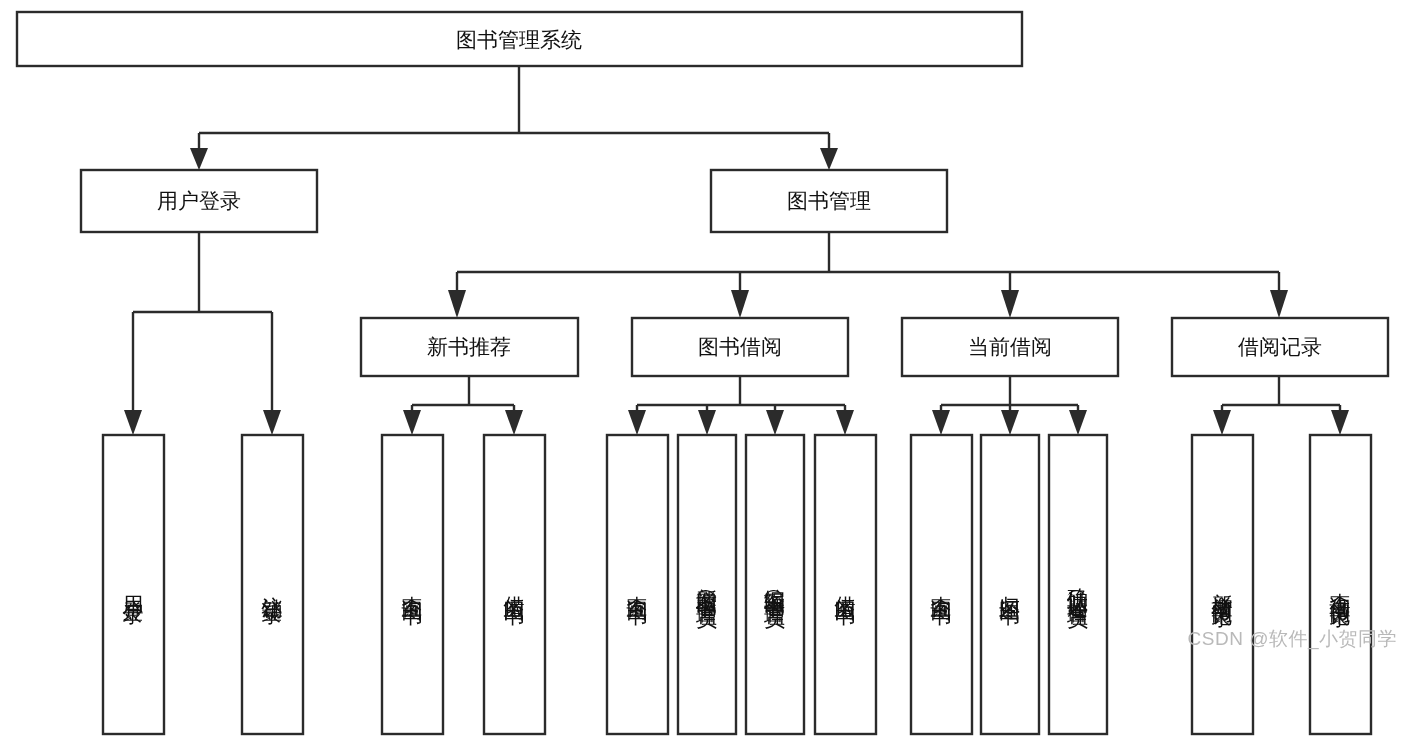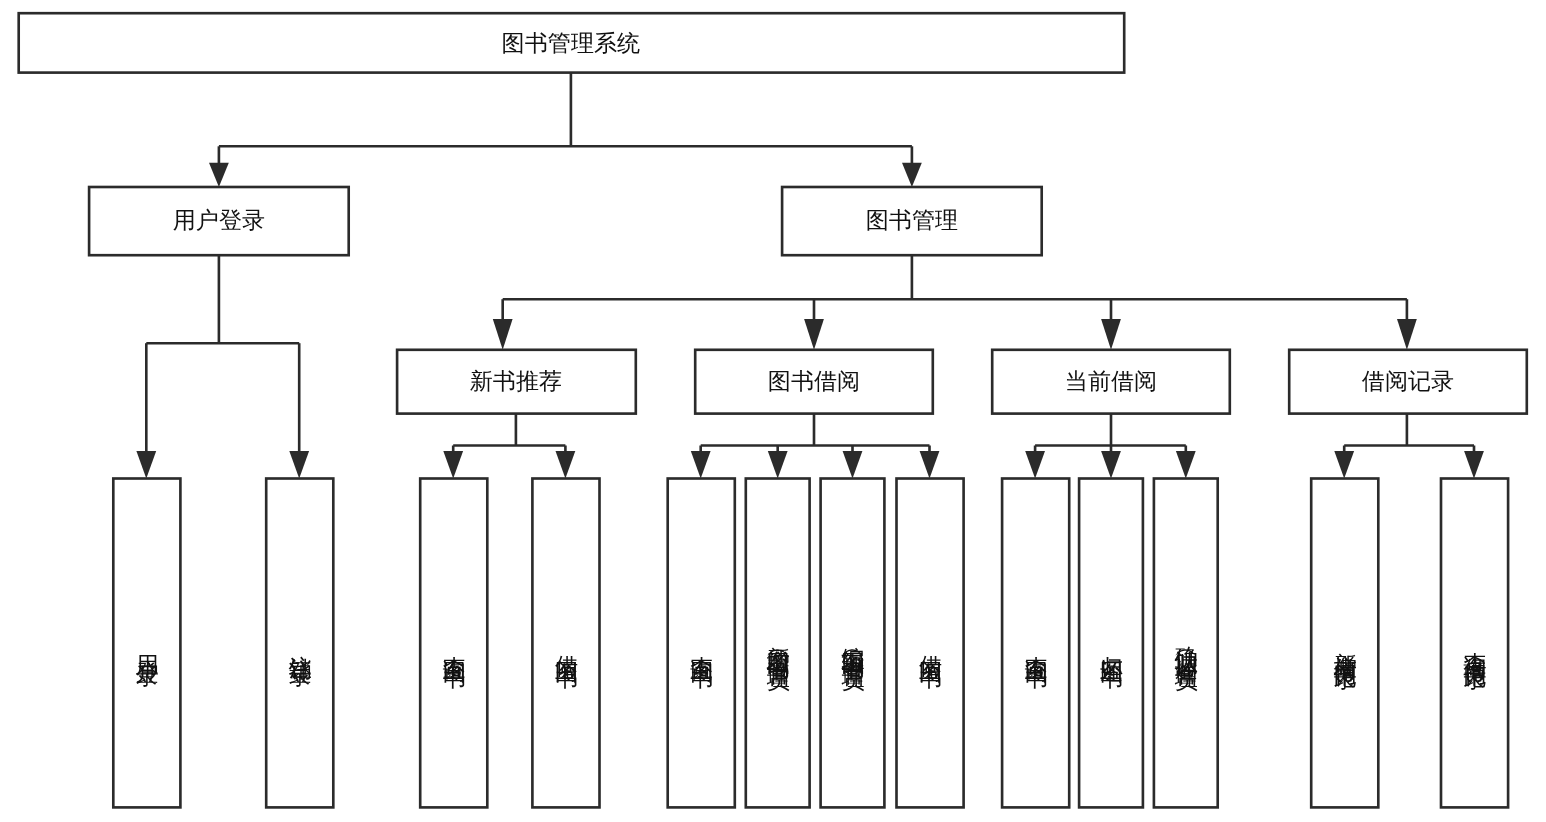--- a/index.html
+++ b/index.html
@@ -199,13 +199,14 @@
   <div class="vlabel" style="left:746px; top:435px; width:58px; height:299px;">编辑图书（管理员）</div>
   <div class="vlabel" style="left:815px; top:435px; width:61px; height:299px;">借阅图书</div>
 
   <div class="vlabel" style="left:911px; top:435px; width:61px; height:299px;">查询图书</div>
   <div class="vlabel" style="left:981px; top:435px; width:58px; height:299px;">归还图书</div>
   <div class="vlabel" style="left:1049px; top:435px; width:58px; height:299px;">确认归还（管理员）</div>
 
   <div class="vlabel" style="left:1192px; top:435px; width:61px; height:299px;">新增借阅记录</div>
   <div class="vlabel" style="left:1310px; top:435px; width:61px; height:299px;">查询借阅记录</div>
 
+  <div class="watermark">CSDN @软件_小贺同学</div>
 </div>
 
 </body></html>

